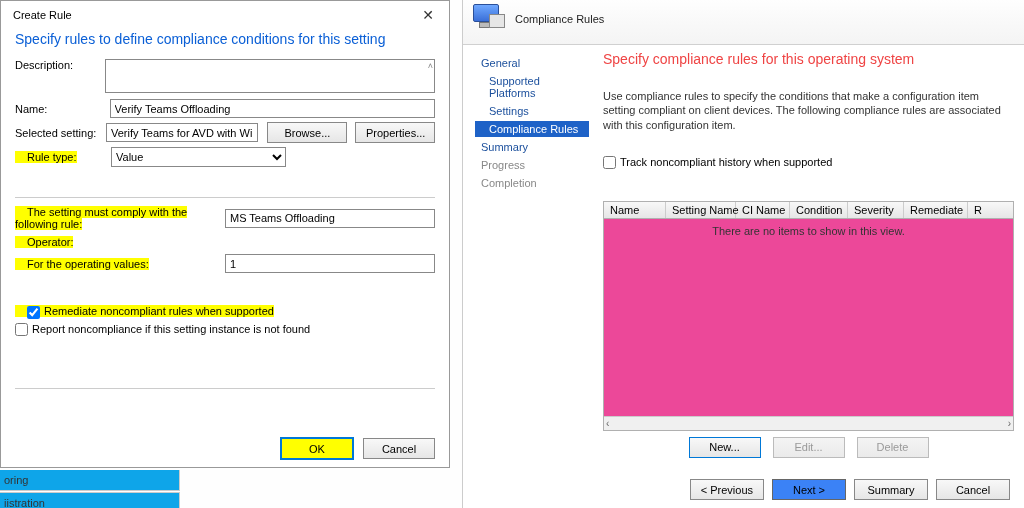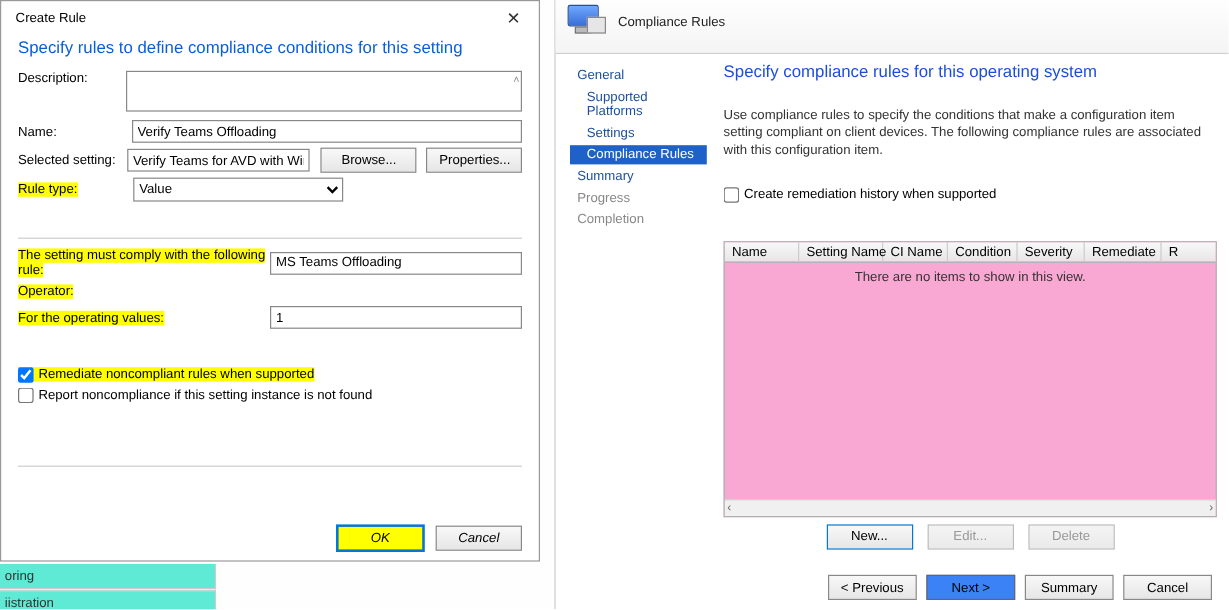--- a/index.html
+++ b/index.html
@@ -13,61 +13,61 @@
   .closebtn { width:26px; height:20px; display:flex;align-items:center;justify-content:center; font-size:14px; cursor:pointer; color:#333;}
   .heading { color:#0a5fd6; font-size:14px; padding:6px 14px 12px 14px; }
   .form { padding:0 14px; }
   .row { display:flex; align-items:center; margin-bottom:4px; }
   .row label { width:96px; }
   .txt { border:1px solid #888; height:19px; padding:1px 4px; font:inherit; width:215px; }
   .txtwide { width:330px; }
   .ta { border:1px solid #888; width:330px; height:34px; font:inherit; resize:none; position:relative;}
   .btn { height:21px; border:1px solid #888; background:linear-gradient(#f8f8f8,#e6e6e6); padding:0 10px; font:inherit; cursor:pointer; min-width:80px;}
   .sel { border:1px solid #888; height:20px; font:inherit; width:175px; background:#fff;}
-  .hl { background:#ffff00; }
+  .hl { background:#ffff00;padding-left:12px; }
   .gap { height:18px; }
   .chk { margin:0 4px 0 0; vertical-align:middle;}
   .line { border-top:1px solid #ccc; margin:8px 0;}
-  .footer { position:absolute; bottom:8px; right:14px; display:flex; gap:10px;font-style:italic;}
+  .footer { position:absolute; bottom:8px; right:14px; display:flex; gap:10px;}
   .footer .btn { min-width:72px; }
   .okbtn { border:1px solid #777; background:#ffff00; outline:2px solid #0078d7; outline-offset:-1px;}
   
   
   .wiz { position:absolute; left:462px; top:0; right:0; bottom:0; background:#fff; border-left:1px solid #ccc;}
   .wiz .hdr { display:flex; align-items:center; gap:8px; padding:4px 12px 10px 10px; background:linear-gradient(#fefefe,#f4f4f4); border-bottom:1px solid #d0d0d0;}
   .wiz .hdr .title { font-size:11px; color:#222;}
   .icon-monitor { width:34px; height:30px; position:relative;}
   .icon-monitor .screen { position:absolute; left:0; top:0; width:26px; height:18px; background:linear-gradient(#6fa8ff,#3a6fd8); border:1px solid #2a4f99; border-radius:2px;}
   .icon-monitor .base { position:absolute; left:6px; top:18px; width:14px; height:6px; background:#bbb; border:1px solid #777;}
   .icon-monitor .box { position:absolute; left:16px; top:10px; width:16px; height:14px; background:#e6e6e6; border:1px solid #888;}
   .wiz-body { display:flex; height:calc(100% - 90px);}
   .nav { width:130px; padding:10px 4px 4px 12px; color:#1b4f9c;}
   .nav .item { padding:2px 6px; margin-bottom:2px; cursor:pointer;}
   .nav .sub { padding-left:14px;}
   .nav .sel { background:#1e62c7; color:#fff; width:auto; border:none; height:auto;}
   .nav .dis { color:#888; cursor:default;}
   .main { flex:1; padding:6px 10px 0 10px; position:relative;}
-  .main-h1 { color:#1d4ed8; font-size:14px; margin-bottom:22px;}
+  .main-h1 { color:#ef4444; font-size:14px; margin-bottom:22px;}
   .desc { font-size:11px; color:#333; margin-bottom:24px; line-height:1.3;}
-  .tbl { border:1px solid #b0b0b0; height:230px; position:relative; background:#f9a8d4;margin-top:32px;}
+  .tbl { border:1px solid #b0b0b0; height:230px; position:relative; background:#ec4899;margin-top:32px;}
   .tbl .hdrs { display:flex; background:linear-gradient(#f8f8f8,#e6e6e6); border-bottom:1px solid #b0b0b0; font-size:11px;}
   .tbl .hdrs div { padding:2px 6px; border-right:1px solid #ccc; white-space:nowrap;}
   .empty { text-align:center; padding:6px; color:#333; font-size:11px;}
   .tbl .scroll-h { position:absolute; bottom:0; left:0; right:0; height:14px; border-top:1px solid #ccc; display:flex; align-items:center; justify-content:space-between; padding:0 2px; background:#f0f0f0;}
   .tbl .scroll-h span { color:#666; font-size:10px;}
   .rowbtns { display:flex; gap:12px; justify-content:center; margin-top:6px;}
   .rowbtns .btn { min-width:72px;}
   .dis-btn { color:#999; border-color:#bbb; background:linear-gradient(#f4f4f4,#eaeaea);}
   .new-btn { border:1px solid #0078d7;}
   .wizfoot { position:absolute; bottom:8px; right:14px; display:flex; gap:8px;}
   .wizfoot .btn { min-width:74px;}
   .next-hl { background:#3b82f6; border:1px solid #666;}
 
   
-  .frag { position:absolute; left:0; width:180px; color:#333; padding:4px 4px; border:1px solid #ccc; background:#5eead4; border-left:none;}
+  .frag { position:absolute; left:0; width:180px; color:#333; padding:4px 4px; border:1px solid #ccc; background:#0ea5e9; border-left:none;}
   .frag1 { top:470px; border-top:none;}
   .frag2 { top:492px; }
 
   .scroll-corner { position:absolute; top:2px; right:2px; color:#888; font-size:9px;}
 </style>
 </head>
 <body>
 
 <div class="stage">
 
@@ -159,21 +159,21 @@
         <div class="item sub sel">Compliance Rules</div>
         <div class="item">Summary</div>
         <div class="item dis">Progress</div>
         <div class="item dis">Completion</div>
       </div>
       <div class="main">
         <div class="main-h1">Specify compliance rules for this operating system</div>
         <div class="desc">Use compliance rules to specify the conditions that make a configuration item setting compliant on client devices. The following compliance rules are associated with this configuration item.</div>
         <div class="row" style="margin-bottom:8px;">
           <input type="checkbox" class="chk" style="">
-          <span>Create remediation history when supported</span>
+          <span>Track noncompliant history when supported</span>
         </div>
         <div class="tbl">
           <div class="hdrs">
             <div style="width:62px">Name</div>
             <div style="width:70px">Setting Name</div>
             <div style="width:54px">CI Name</div>
             <div style="width:58px">Condition</div>
             <div style="width:56px">Severity</div>
             <div style="width:64px">Remediate</div>
             <div style="flex:1;border-right:none">R</div>

